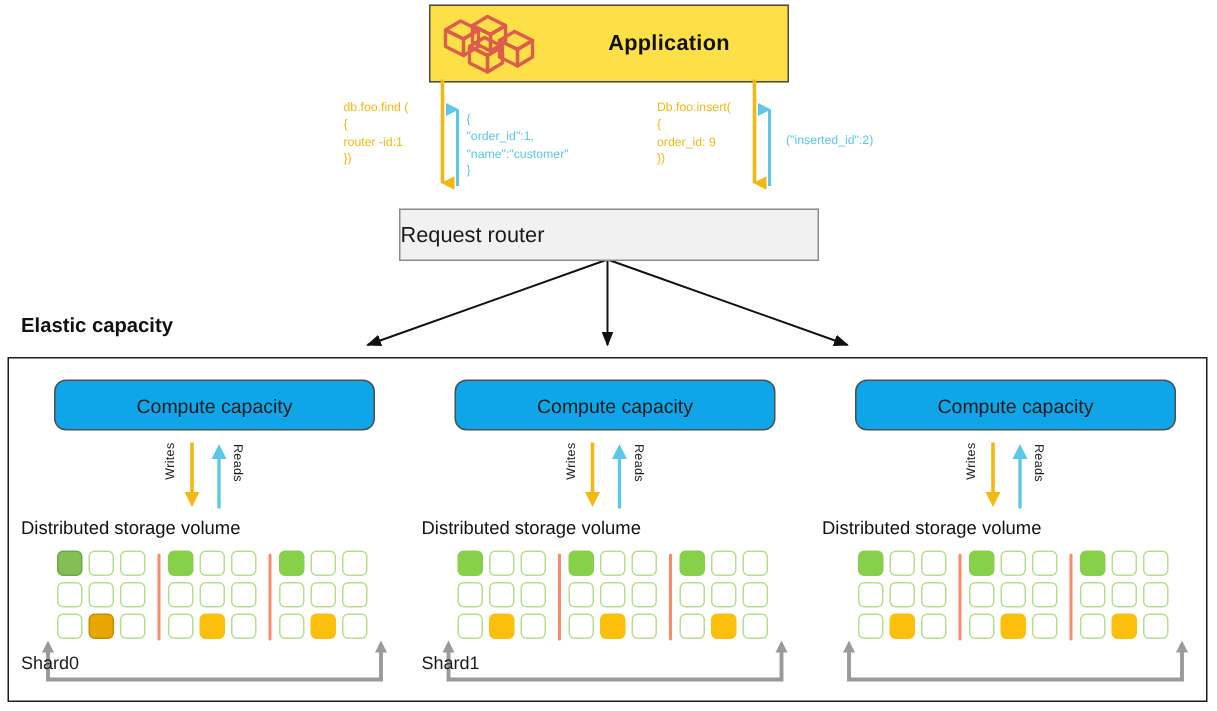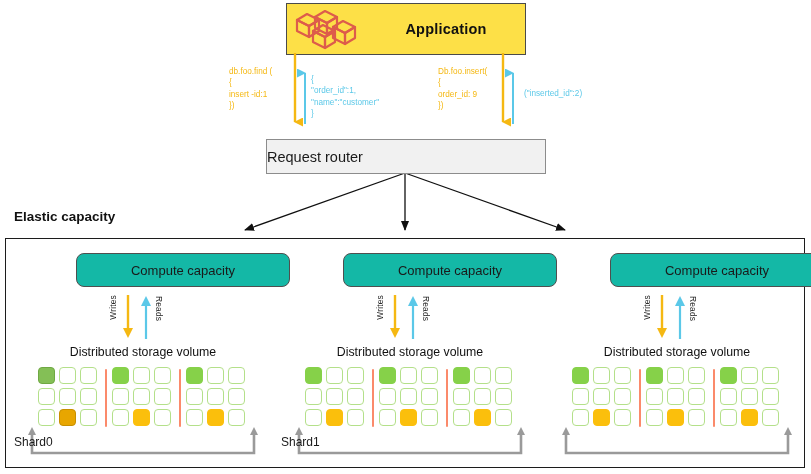--- a/index.html
+++ b/index.html
@@ -49,37 +49,37 @@
     border:1.5px solid #1c1c1c;background:#ffffff;box-sizing:border-box;
   }
 
   .shard{position:absolute;top:10px;width:258px;height:212px;}
   .shard-0{left:8px;}
   .shard-1{left:275px;}
   .shard-2{left:542px;}
 
   .compute-box{
     position:absolute;left:22px;top:4px;width:214px;height:34px;
-    border:1.3px solid #4f4f4f;border-radius:8px;background:#14b8a6;
-    display:flex;align-items:center;justify-content:center;box-sizing:border-box;margin-left:40px;
+    border:1.3px solid #4f4f4f;border-radius:8px;background:#0ea5e9;
+    display:flex;align-items:center;justify-content:center;box-sizing:border-box;
   }
   .compute-label{font-size:13px;color:#1a1a1a;}
 
   
   .rw-group{position:absolute;left:86px;top:46px;width:92px;height:44px;}
   .vlabel{
     position:absolute;font-size:8.4px;color:#1f1f1f;
     writing-mode:vertical-rl;text-orientation:mixed;letter-spacing:.2px;
   }
   .vlabel.writes{left:8px;top:0px;transform:rotate(180deg);}
   .vlabel.reads{left:54px;top:1px;}
   .rw-arrow{position:absolute;top:0;width:12px;height:44px;}
 
   .storage-label{
-    position:absolute;left:0;top:96px;width:258px;text-align:center;
+    position:absolute;left:0;top:96px;width:258px;
     font-size:12.3px;color:#111;
   }
 
   
   .grid{position:absolute;left:24px;top:118px;width:212px;height:64px;
         display:flex;align-items:flex-start;}
   .grid-group{display:grid;grid-template-columns:repeat(3,20px);
               grid-auto-rows:20px;gap:1px 1px;}
   .cell{width:17px;height:17px;border:1.6px solid #b4e08a;border-radius:4px;
         background:#ffffff;box-sizing:border-box;}
@@ -151,21 +151,21 @@
 
     <path d="M398,53 L398,57" stroke="#ffffff" stroke-width="0"></path>
 
     <line x1="405" y1="173" x2="405" y2="230" stroke="#101010" stroke-width="1.3" marker-end="url(#blackarrow)"></line>
     <line x1="405" y1="173" x2="245" y2="230" stroke="#101010" stroke-width="1.3" marker-end="url(#blackarrow)"></line>
     <line x1="405" y1="173" x2="565" y2="230" stroke="#101010" stroke-width="1.3" marker-end="url(#blackarrow)"></line>
   </svg>
 
   <div class="qtext q-yellow" id="q-find">db.foo.find (
 {
-insert -id:1
+router -id:1
 })</div>
   <div class="qtext q-blue" id="q-find-res">{
 "order_id":1,
 "name":"customer"
 }</div>
   <div class="qtext q-yellow" id="q-insert">Db.foo.insert(
 {
 order_id: 9
 })</div>
   <div class="qtext q-blue" id="q-insert-res">("inserted_id":2)</div>

